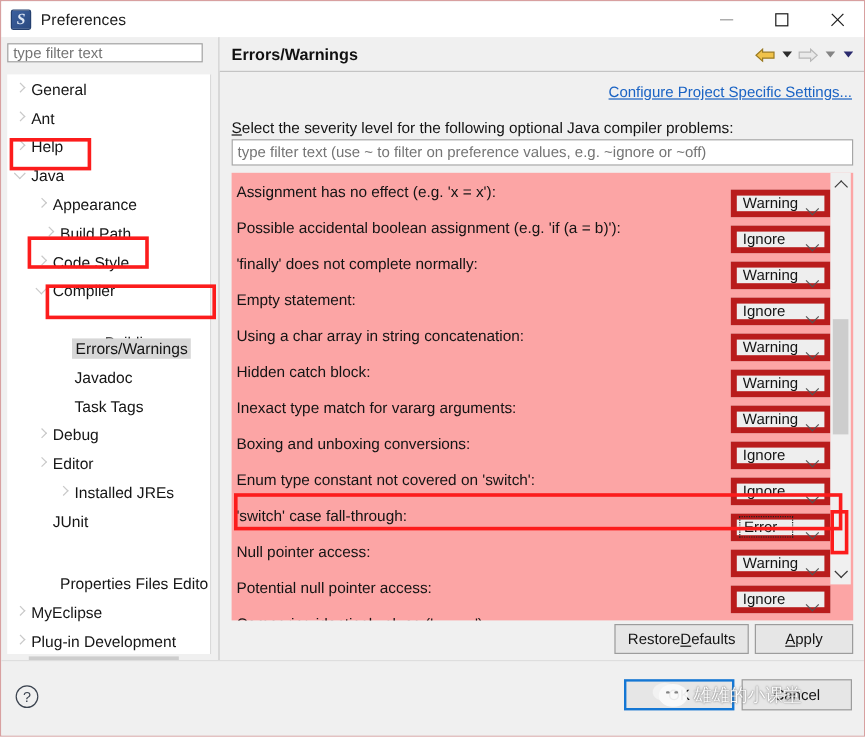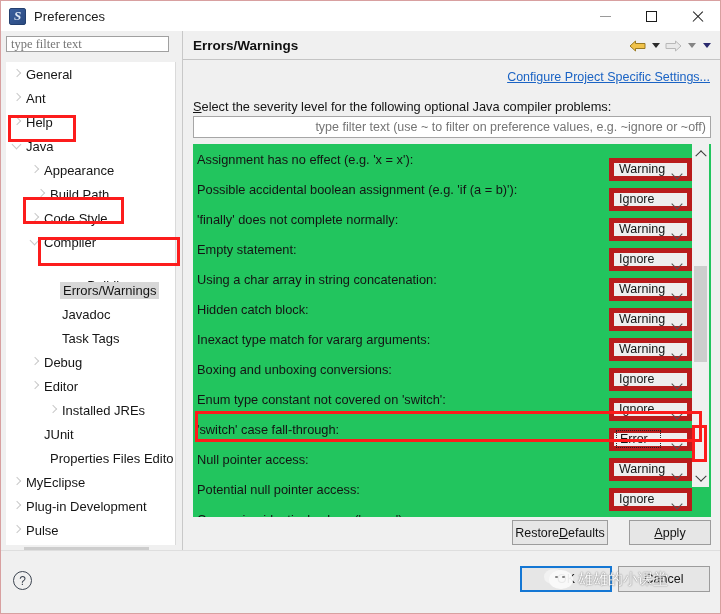--- a/index.html
+++ b/index.html
@@ -63,21 +63,21 @@
   #left-col {
     position: absolute; left: 0; top: 30px;
     width: 180px; height: 519px;
     background: #f0f0f0;
   }
   #tree-filter {
     position: absolute; left: 5px; top: 5px;
     width: 163px; height: 16px;
     border: 1px solid #a0a0a0;
     background: #ffffff;
-    font-family: Liberation Serif, serif;
+    font-family: Liberation Sans, sans-serif;
     font-size: 12.5px;
     color: #8b8b8b;
     padding: 0 4px;
     outline: none;
   }
   #tree-panel {
     position: absolute; left: 5px; top: 31px;
     width: 170px; height: 483px;
     background: #ffffff;
     border-right: 1px solid #dadada;
@@ -176,28 +176,27 @@
   #value-filter {
     position: absolute; left: 10px; top: 85px;
     width: 518px; height: 22px;
     border: 1px solid #a6a6a6;
     background: #ffffff;
     font-family: "Liberation Sans", sans-serif;
     font-size: 12.5px;
     color: #a16207;
     padding: 0 4px;
     outline: none;
-    text-align: right;
   }
 
   #opt-area {
     position: absolute; left: 10px; top: 113px;
     width: 518px; height: 373px;
     overflow: hidden;
-    background: #22c55e;
+    background: #fca5a5;
   }
   #opt-list {
     position: absolute; left: 0; top: 0;
     width: 499px;
   }
   .opt-row {
     position: relative;
     height: 30px;
     display: flex; align-items: center;
   }
@@ -257,21 +256,21 @@
   
   .btn {
     position: absolute;
     height: 25px;
     background: #e6e6e6;
     border: 1px solid #9c9c9c;
     display: flex; align-items: center; justify-content: center;
     font-size: 12.5px; color: #141414;
   }
   .btn .acc { text-decoration: underline; }
-  #btn-restore { left: 329px; top: 489px; width: 96px; }
+  #btn-restore { left: 329px; top: 489px; width: 112px; }
   #btn-apply { left: 446px; top: 489px; width: 82px; }
 
   
   #footer {
     position: absolute; left: 0; top: 549px;
     width: 719px; height: 63px;
     background: #f0f0f0;
     border-top: 1px solid #dedede;
   }
   #help-icon {
@@ -422,21 +421,21 @@
           <span class="tl">Editor</span>
         </div>
         <div class="tree-item" style="padding-left: 40px;">
           <span class="tw collapsed"></span>
           <span class="tl">Installed JREs</span>
         </div>
         <div class="tree-item" style="padding-left: 22px;">
           <span class="tw"></span>
           <span class="tl">JUnit</span>
         </div>
-        <div class="tree-item" style="padding-left: 28px;">
+        <div class="tree-item" style="padding-left: 28px; margin-top: 28px;">
           <span class="tw"></span>
           <span class="tl">Properties Files Edito</span>
         </div>
         <div class="tree-item" style="padding-left: 4px;">
           <span class="tw collapsed"></span>
           <span class="tl">MyEclipse</span>
         </div>
         <div class="tree-item" style="padding-left: 4px;">
           <span class="tw collapsed"></span>
           <span class="tl">Plug-in Development</span>

